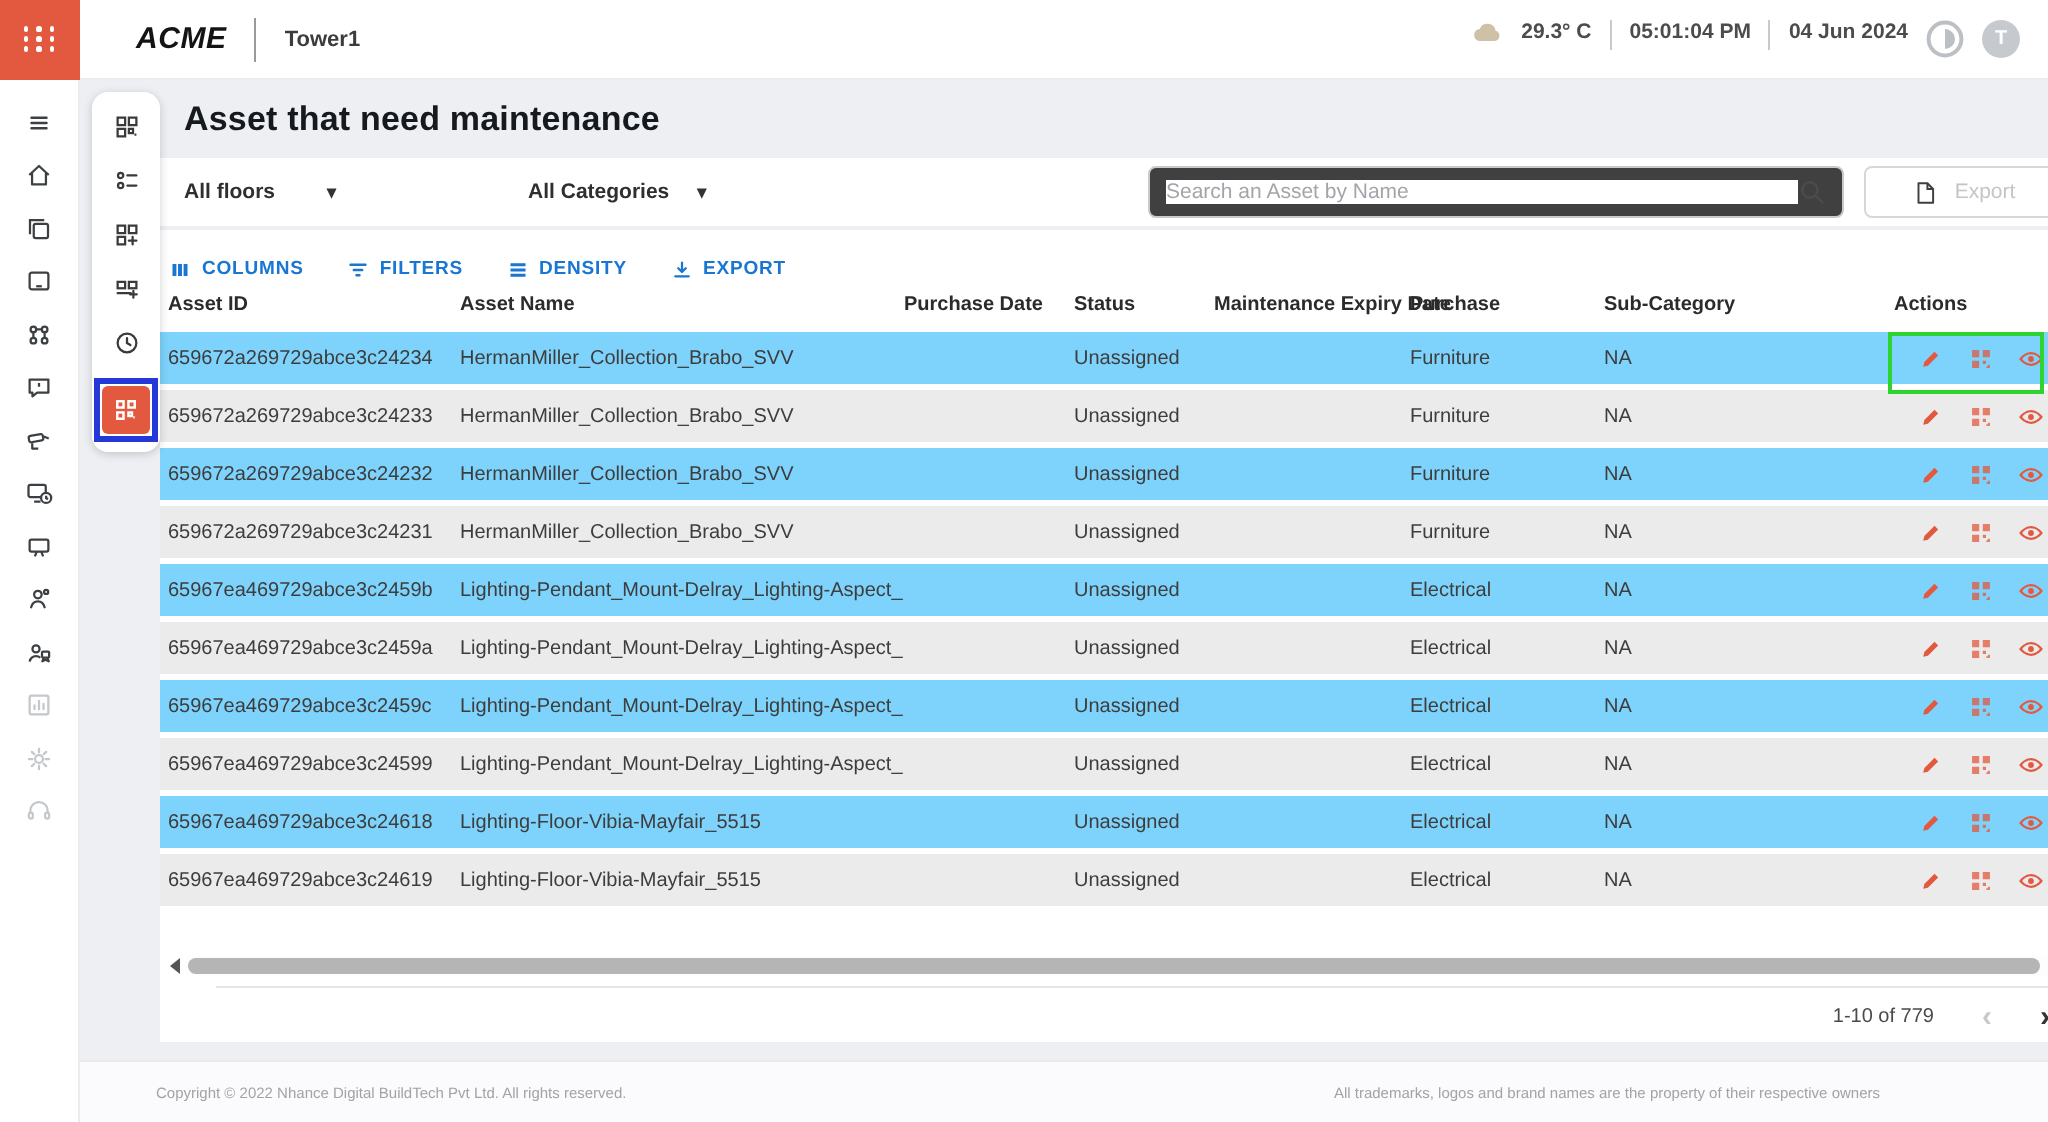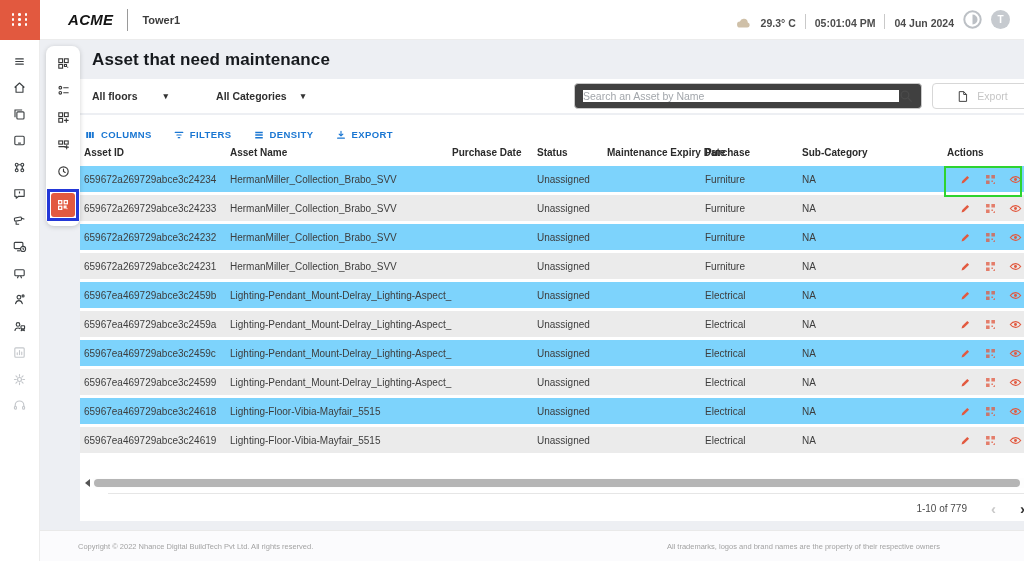--- a/index.html
+++ b/index.html
@@ -9,21 +9,21 @@
 
   
   .topbar { position:absolute; top:0; left:0; width:1024px; height:40px; background:#fff;
             border-bottom:1px solid #ececec; display:flex; align-items:center; z-index:20; }
   .app-grid { width:40px; height:40px; background:#E2593F; display:flex; align-items:center; justify-content:center; flex:0 0 40px; cursor:pointer; }
   .dots { display:grid; grid-template-columns:repeat(3,4px); grid-gap:2.5px; }
   .dots i { width:2.6px; height:2.6px; background:#fff; border-radius:50%; display:block; }
   .brand { font-weight:bold; font-style:italic; font-size:15px; letter-spacing:.3px; color:#141414; margin-left:28px; }
   .vdiv { width:1px; height:22px; background:#9a9a9a; margin:0 14px; }
   .location { font-size:11px; font-weight:bold; color:#3c3c3c; }
-  .top-right { margin-left:auto; display:flex; align-items:flex-end; gap:9px; padding-right:14px;
+  .top-right { margin-left:auto; display:flex; align-items:flex-start; gap:9px; padding-right:14px;
                font-size:10.5px; font-weight:bold; color:#4c4c4c; }
   .tsep { width:1px; height:15px; background:#c9c9c9; }
   .circle-btn { width:19px; height:19px; border-radius:50%; display:flex; align-items:center; justify-content:center; cursor:pointer; }
   .avatar { background:#c6cacf; color:#fff; font-size:10px; font-weight:bold; }
 
   
   .rail { position:absolute; top:40px; left:0; width:40px; height:521px; background:#fff;
           border-right:1px solid #ececec; display:flex; flex-direction:column; align-items:center;
           padding-top:8px; z-index:15; }
   .rail-item { width:40px; height:26.5px; display:flex; align-items:center; justify-content:center;
@@ -43,21 +43,21 @@
   .orange-tile svg { width:14px; height:14px; }
 
   
   .content { position:absolute; left:40px; top:40px; width:1012px; height:490px; background:#edeff3;
              padding:0 11px 0 40px; }
   h1.page-title { font-size:17px; font-weight:bold; color:#16191d; margin:10px 0 9px 12px; letter-spacing:.1px; }
 
   .filterbar { height:34px; background:#fff; display:flex; align-items:center; padding:0 9px 0 12px; margin-bottom:2px; }
   .dropdown { display:flex; align-items:center; gap:26px; font-size:10.5px; font-weight:bold; color:#2f2f2f; cursor:pointer; }
   .dropdown .caret { font-size:9px; color:#333; }
-  .dropdown.cat { margin-left:48px; gap:14px; }
+  .dropdown.cat { margin-left:96px; gap:14px; }
   .searchbox { margin-left:auto; width:348px; height:26px; border:1px solid #c9c9c9; border-radius:4px;
                background:#404040; display:flex; align-items:center; padding:0 8px; }
   .searchbox input { border:none; outline:none; flex:1; font-size:10.5px; color:#333; font-family:inherit; }
   .searchbox input::placeholder { color:#a2a6ab; }
   .export-btn { margin-left:10px; width:100px; height:26px; border:1px solid #d7d7d7; border-radius:4px;
                 background:#fff; display:flex; align-items:center; justify-content:center; gap:8px;
                 font-size:10.5px; color:#c5c5c5; cursor:pointer; }
 
   .tablecard { background:#fff; height:406px; position:relative; }
   .tb-toolbar { height:24px; display:flex; align-items:center; gap:21px; padding:15px 4px 0; }

